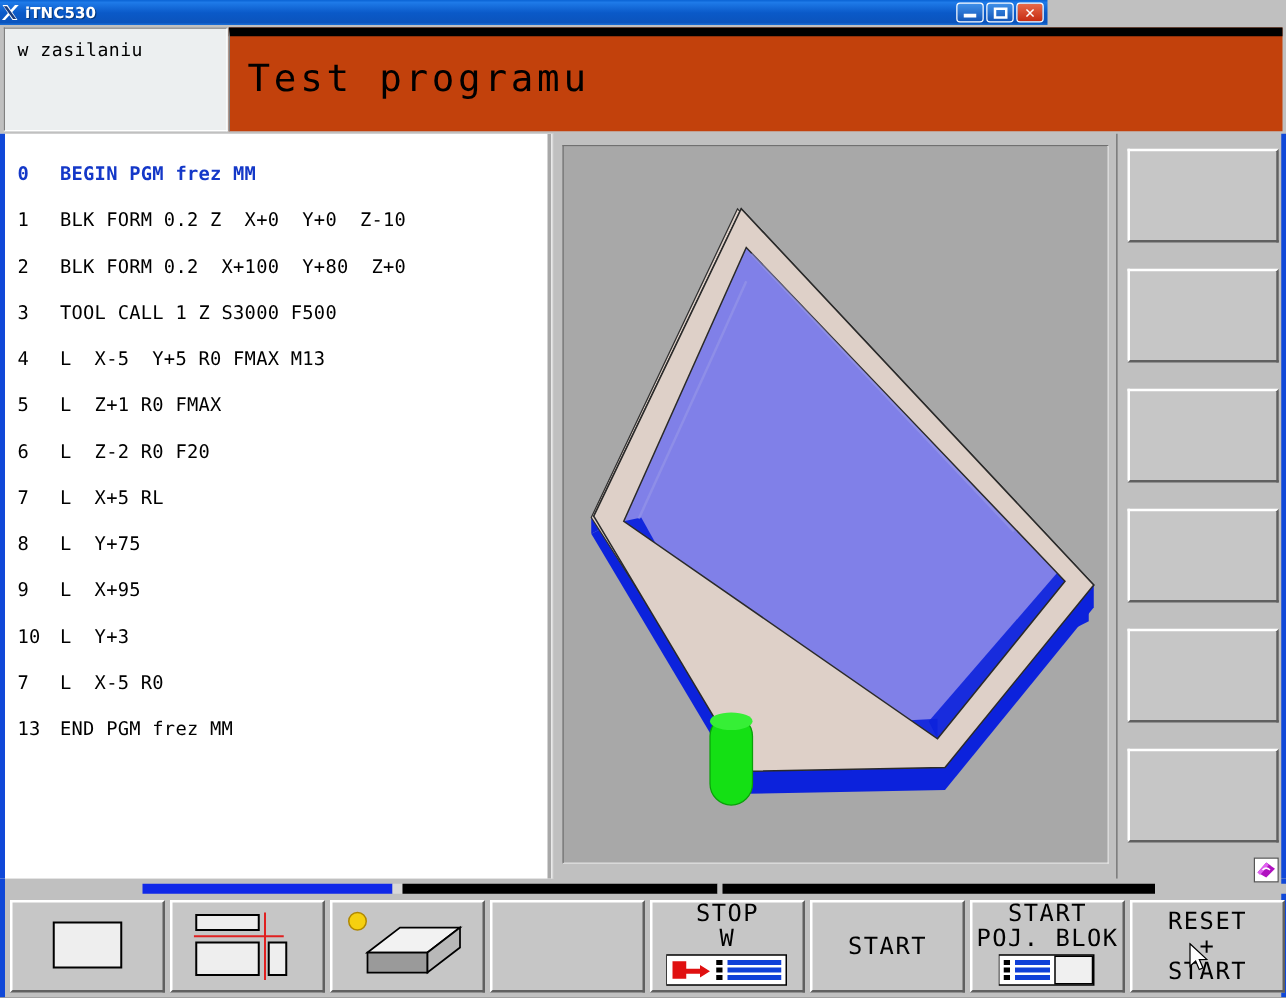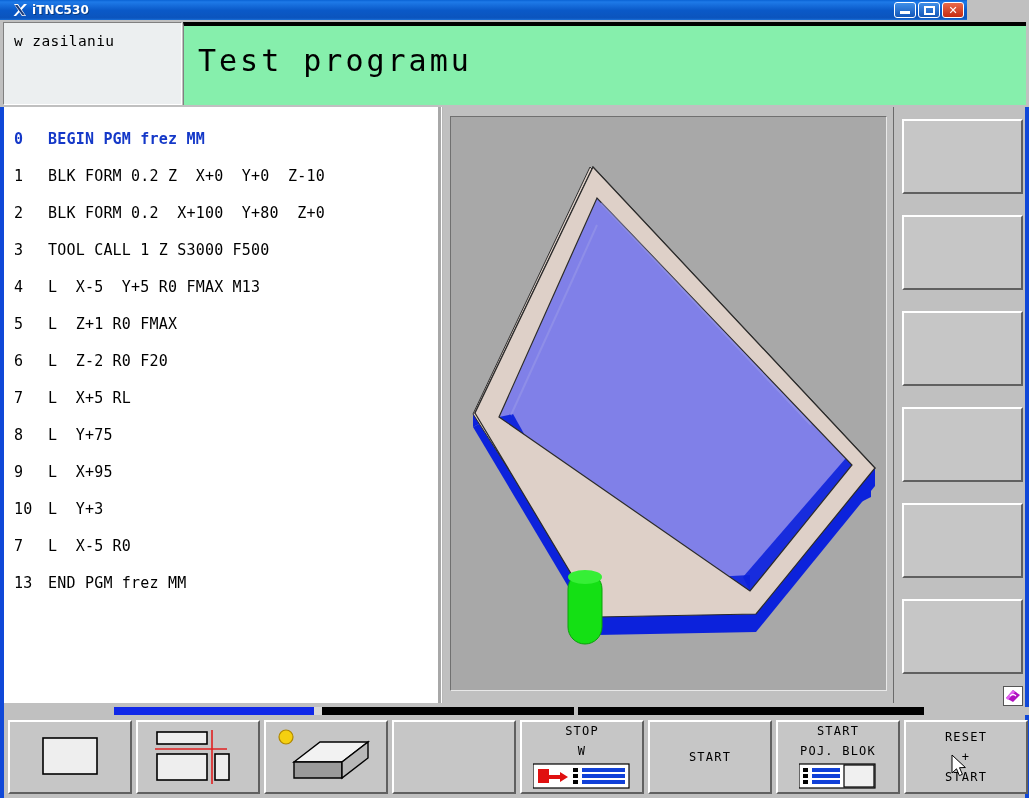--- a/index.html
+++ b/index.html
@@ -15,26 +15,26 @@
     width: 1029px;
     height: 798px;
     overflow: hidden;
     background: #c0c0c0;
   }
 
   
   .titlebar {
     position: absolute;
     left: 0; top: 0;
-    width: 967px; height: 20px;
+    width: 838px; height: 20px;
     background: linear-gradient(to bottom, #0a63d4 0%, #1e7ae8 10%, #0a59c8 52%, #0b54bd 90%, #1a6fd8 100%);
     display: flex;
     align-items: center;
     box-sizing: border-box;
-    padding-left: 12px;
+    padding-left: 0;
   }
   .tb-icon {
     width: 16px; height: 16px;
     position: relative;
     flex: 0 0 auto;
     margin-right: 4px;
   }
   .tb-icon svg { display: block; }
   .tb-title {
     color: #ffffff;
@@ -108,23 +108,23 @@
     font-family: "DejaVu Sans Mono", monospace;
     font-size: 14.5px;
     color: #000;
     line-height: 21px;
     letter-spacing: 0.4px;
   }
   .hdr-right {
     position: absolute;
     left: 183px; top: 2px;
     width: 843px; height: 83px;
-    background: #86efac;
+    background: #c2410c;
     border-left: 1px solid #808080;
-    border-top: 4px solid #000000;
+    border-top: 7px solid #000000;
     box-sizing: border-box;
   }
   .hdr-title {
     position: absolute;
     left: 14px; top: 17px;
     font-family: "DejaVu Sans Mono", monospace;
     font-size: 30px;
     letter-spacing: 3px;
     color: #000;
     white-space: nowrap;
@@ -276,21 +276,21 @@
     border: 2px solid;
     border-color: #ffffff #606060 #606060 #ffffff;
     box-sizing: border-box;
     display: flex;
     flex-direction: column;
     align-items: center;
     justify-content: center;
   }
   .hkey .lbl {
     font-family: "DejaVu Sans Mono", monospace;
-    font-size: 12px;
+    font-size: 19px;
     color: #000;
     letter-spacing: 1.2px;
     line-height: 20px;
     white-space: pre;
   }
   .hkey .ico { margin-top: 2px; }
 
   .cursor-arrow {
     position: absolute;
     pointer-events: none;

